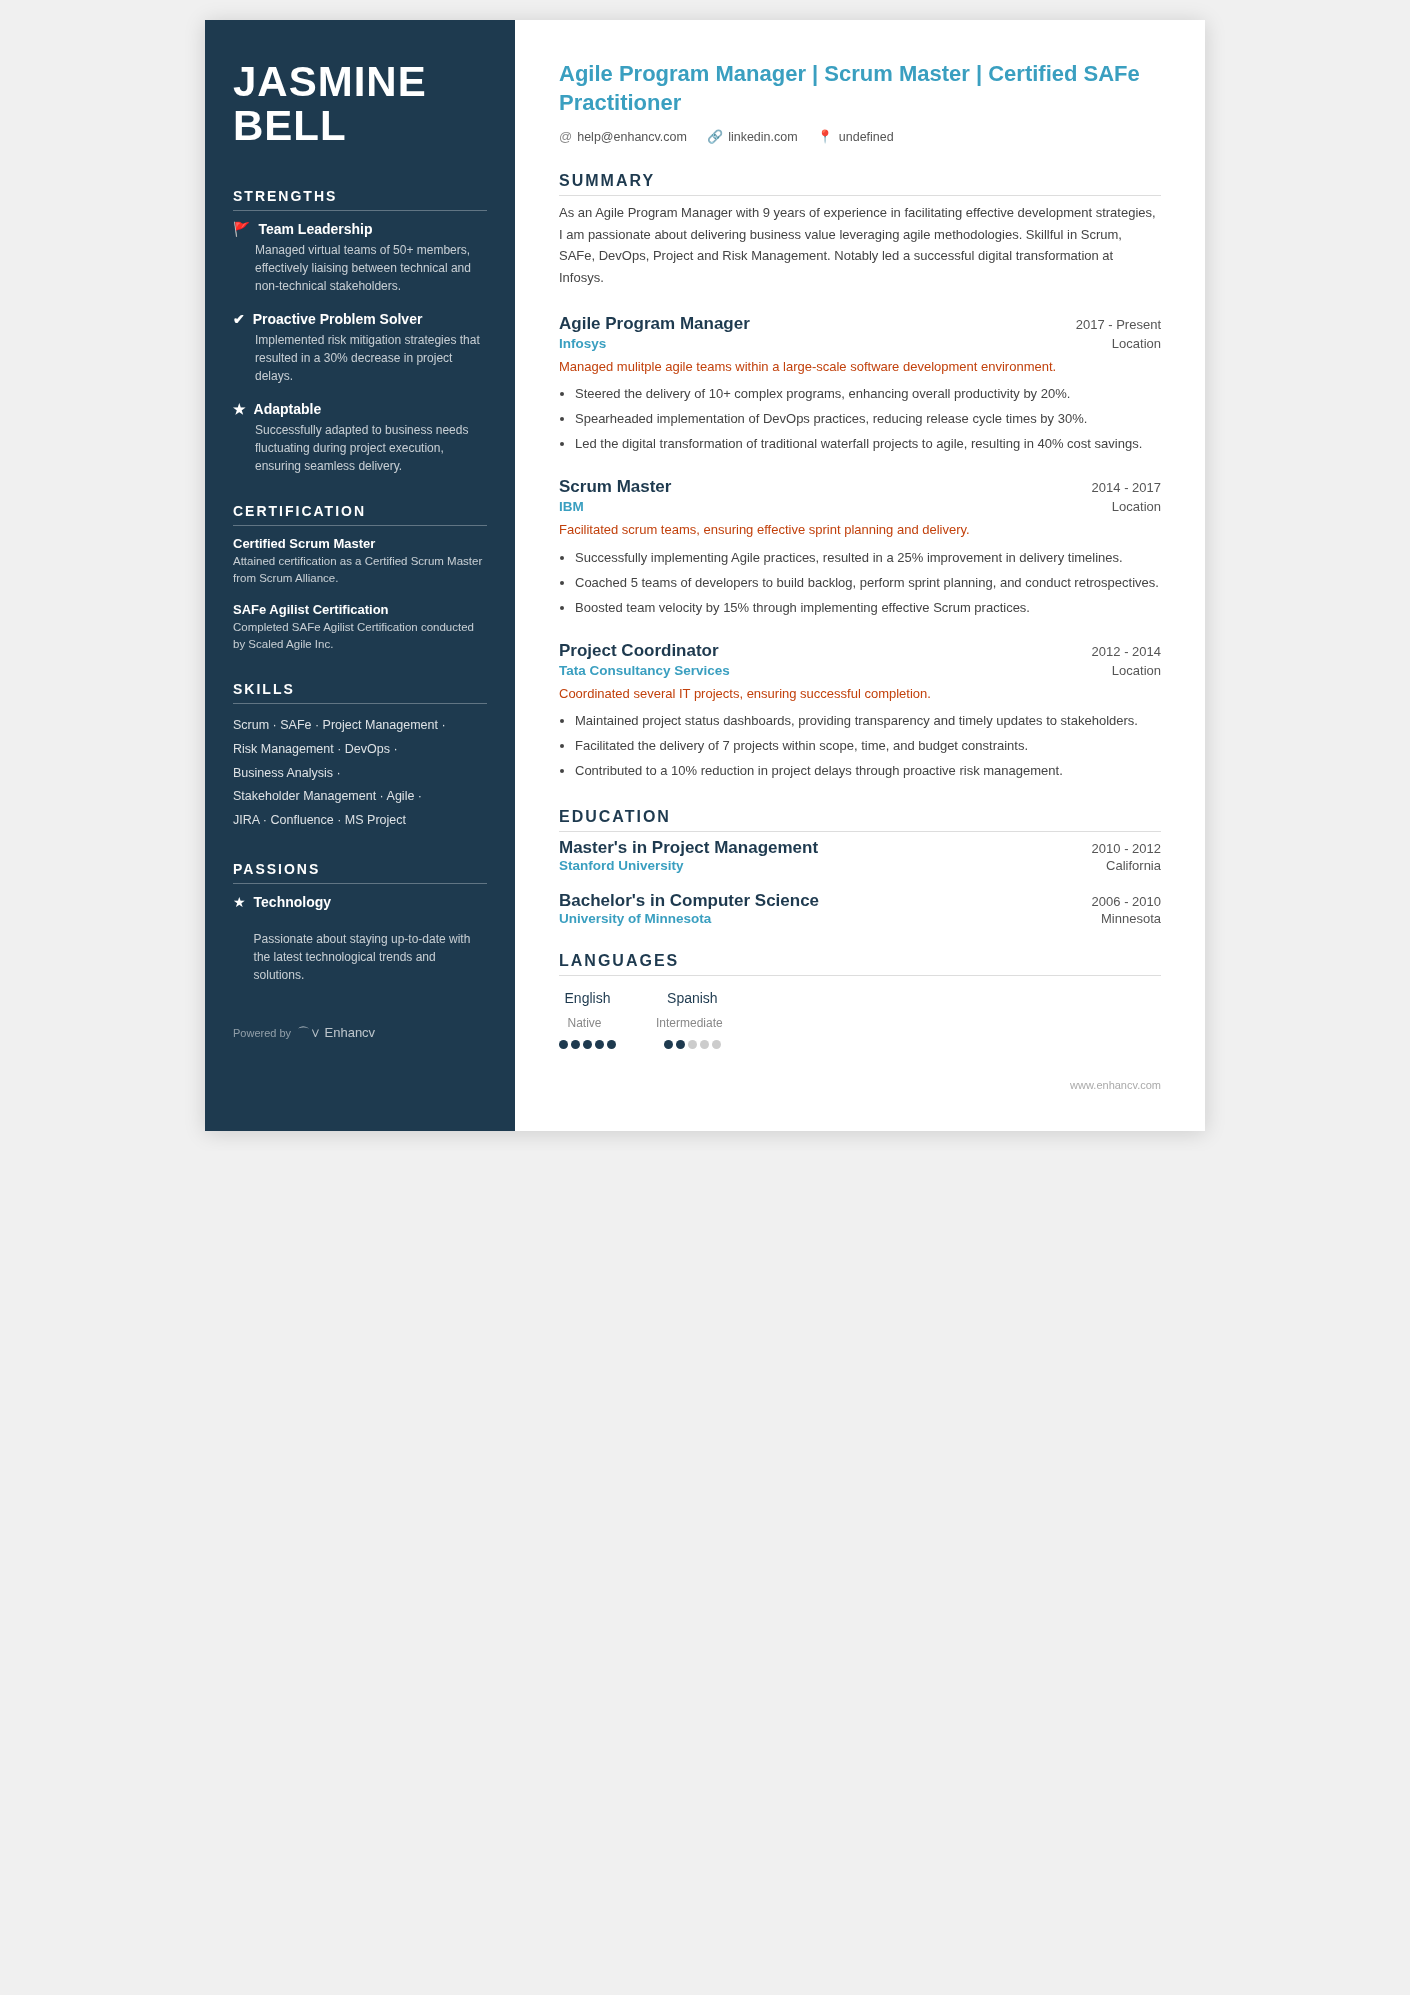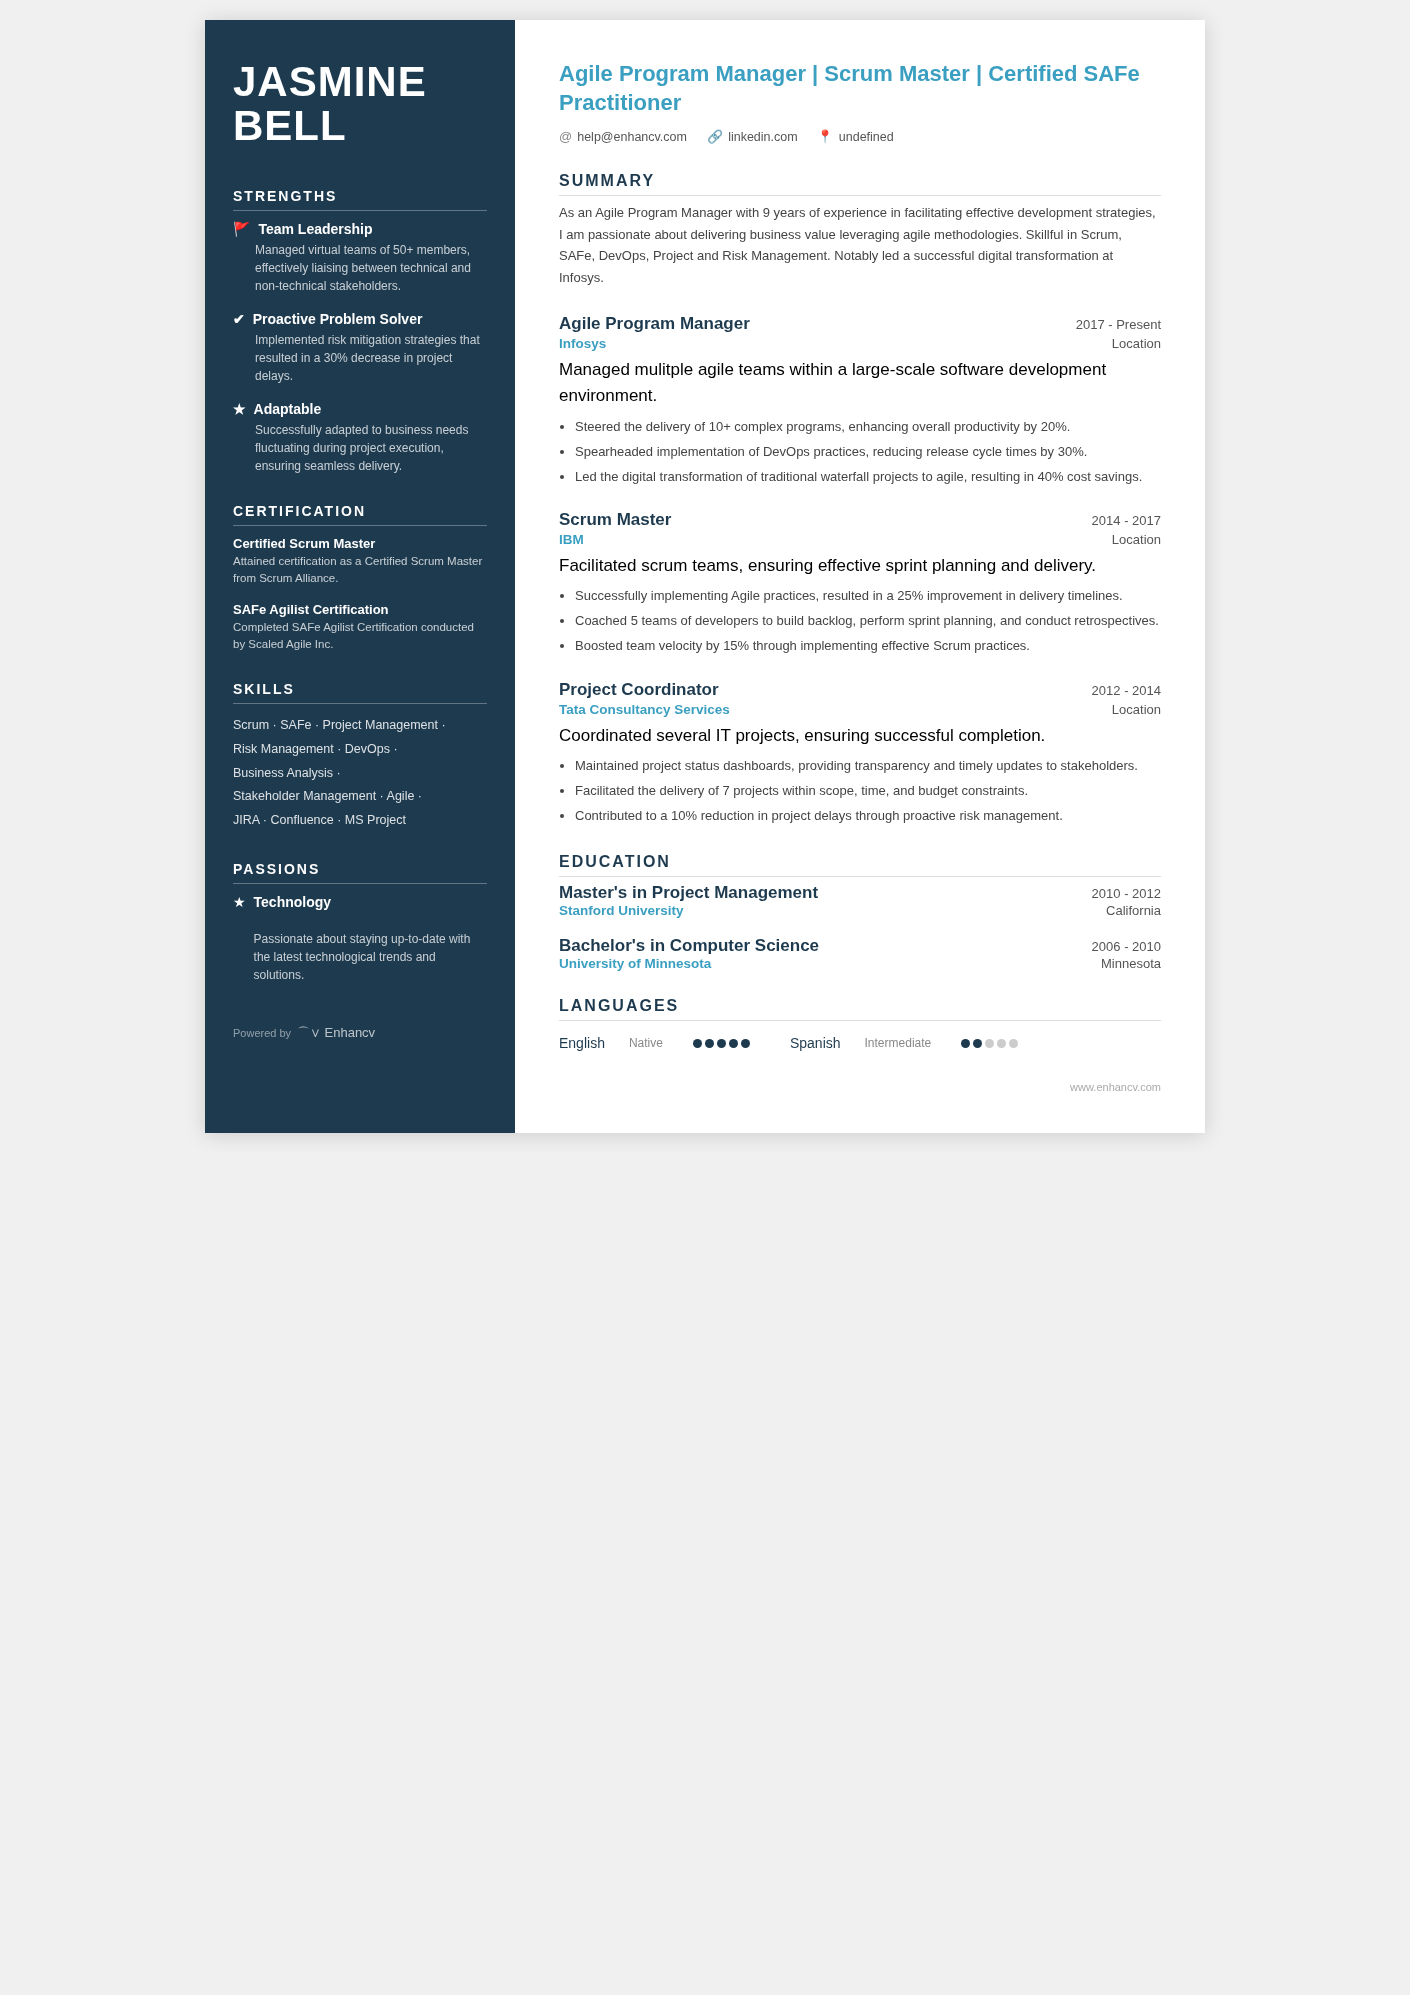--- a/index.html
+++ b/index.html
@@ -193,22 +193,22 @@
     .exp-company {
       font-size: 13.5px;
       color: #3a9fc0;
       font-weight: 600;
     }
     .exp-location {
       font-size: 13px;
       color: #555;
     }
     .exp-desc {
-      font-size: 17px;
-      color: #000000;
+      font-size: 13px;
+      color: #c2410c;
       margin-bottom: 6px;
       line-height: 1.55;
     }
     .exp-bullets {
       padding-left: 16px;
       font-size: 13px;
       color: #444;
       line-height: 1.7;
     }
     .exp-bullets li {
@@ -248,21 +248,22 @@
       display: flex;
       gap: 40px;
       align-items: center;
       font-size: 13.5px;
       color: #333;
       padding-top: 8px;
     }
     .lang-item {
       display: flex;
       align-items: center;
-      gap: 24px;
+      gap: 10px;
+      flex-direction: column;
     }
     .lang-name {
       font-size: 14px;
       color: #1e3a4f;
     }
     .lang-level {
       font-size: 12px;
       color: #888;
       margin-right: 6px;
     }

